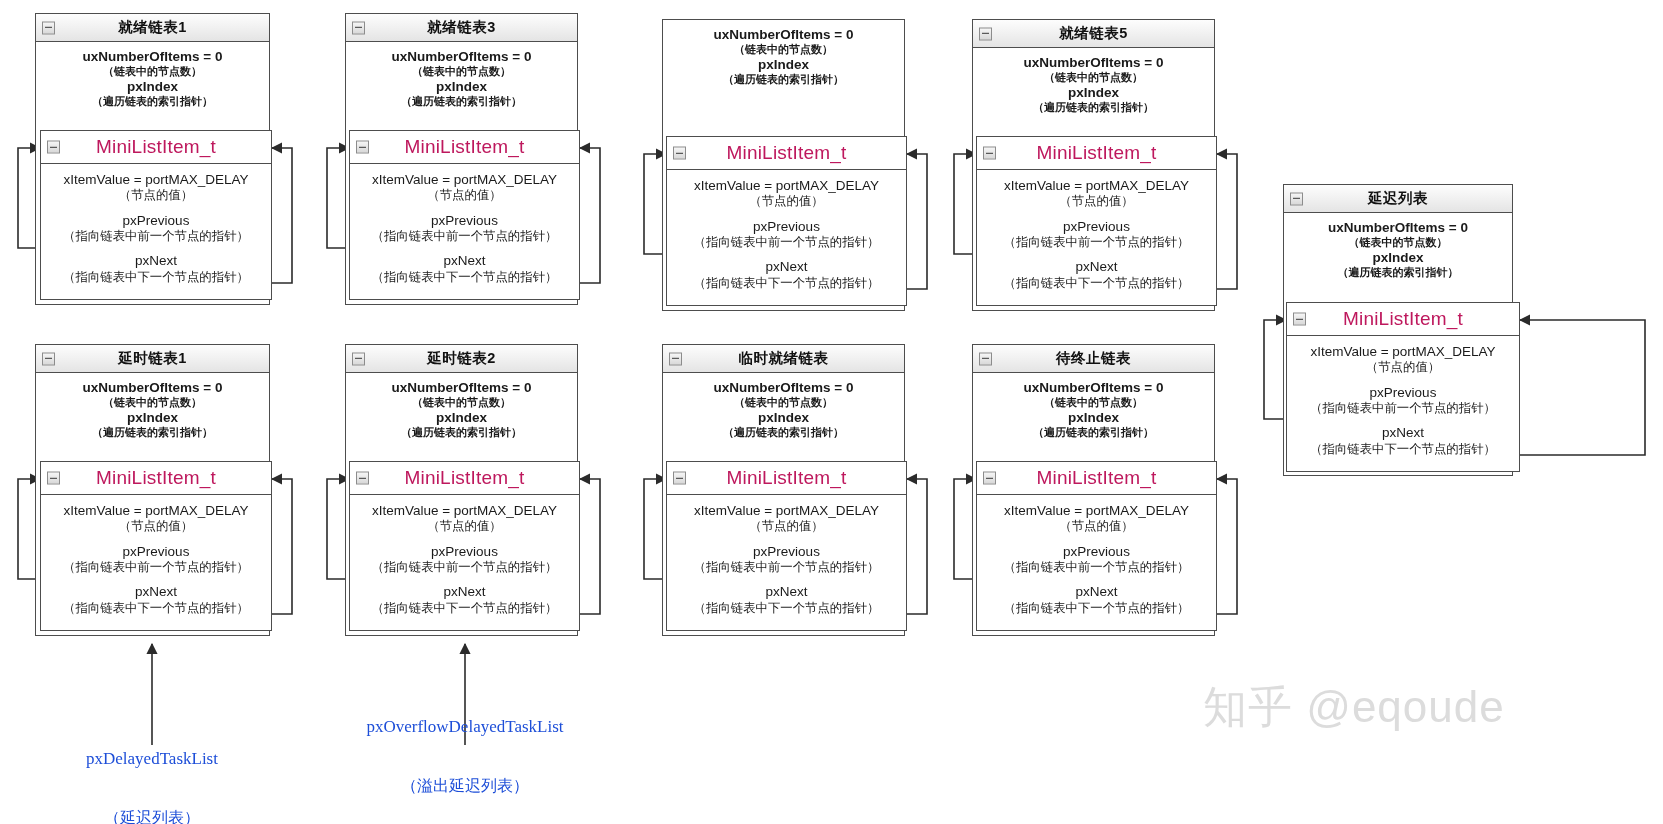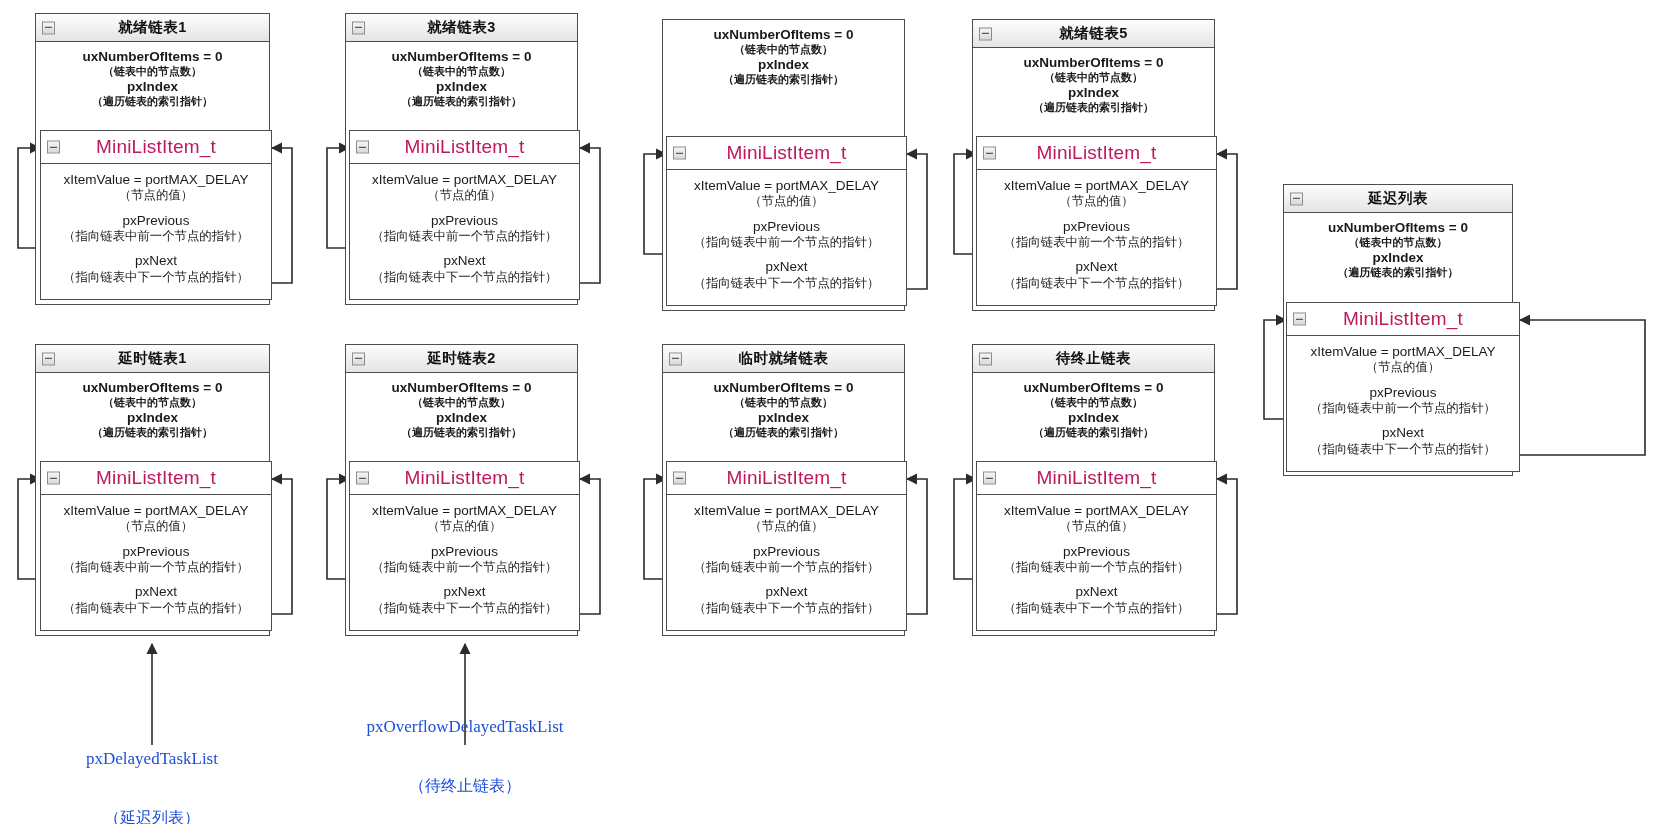--- a/index.html
+++ b/index.html
@@ -400,17 +400,18 @@
     </div>
   </div>
 
   <div class="annot" style="left:42px;top:748px;width:220px;">
     <div>pxDelayedTaskList</div>
     <div class="cn">（延迟列表）</div>
   </div>
 
   <div class="annot" style="left:325px;top:716px;width:280px;">
     <div>pxOverflowDelayedTaskList</div>
-    <div class="cn">（待终止链表）</div>
-  </div>
-
+    <div class="cn">（溢出延迟列表）</div>
+  </div>
+
+  <div class="watermark" style="left:1203px;top:678px;">知乎 @eqoude</div>
 
 </div>
 
 </body></html>

